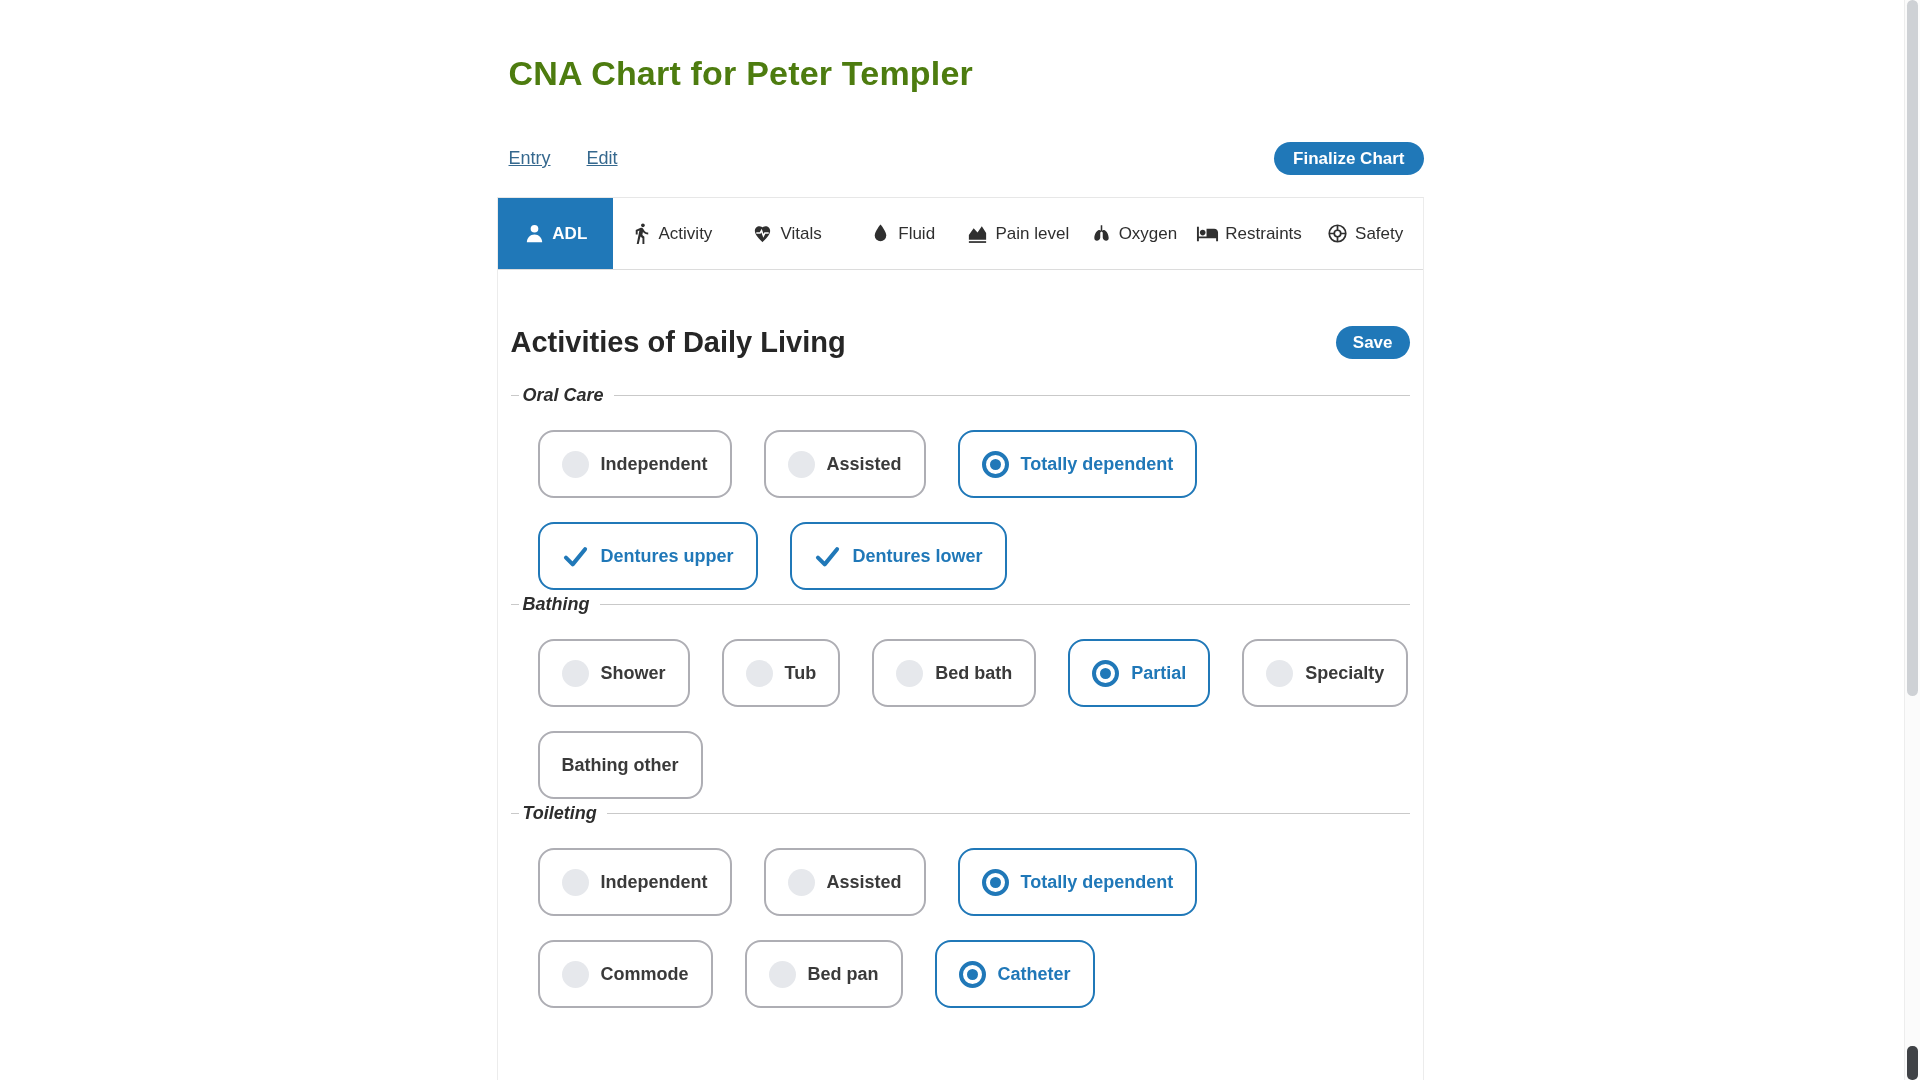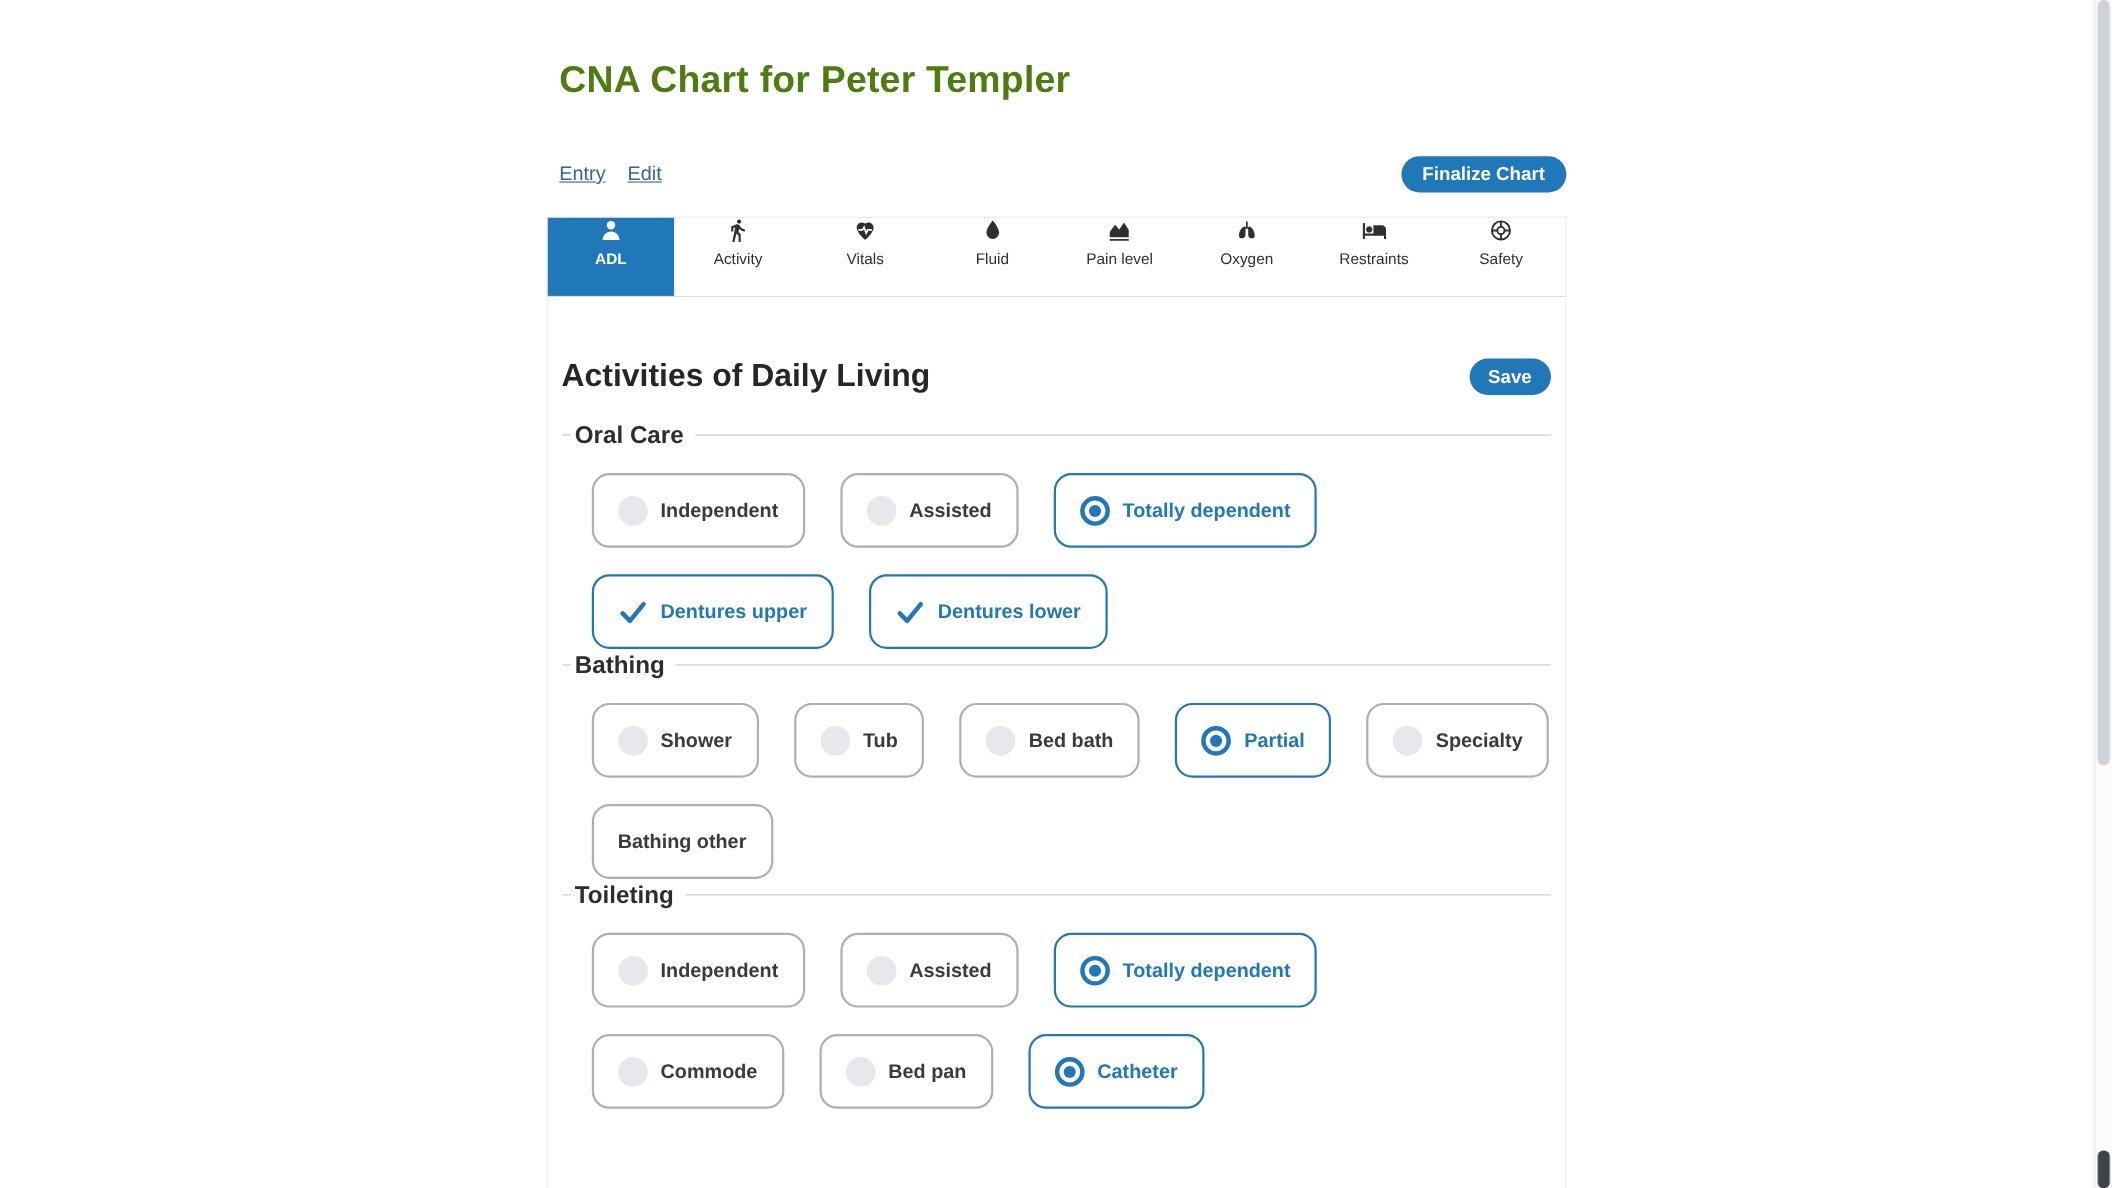--- a/index.html
+++ b/index.html
@@ -30,21 +30,21 @@
     letter-spacing:.2px;
   }
   .header-row{
     display:flex;
     justify-content:space-between;
     align-items:center;
     padding-left:12px;
     margin-bottom:22px;
     height:33px;
   }
-  .header-links{display:flex;gap:20px;align-items:center;}
+  .header-links{display:flex;gap:36px;align-items:center;}
   .link{
     color:#35688e;
     text-decoration:underline;
     font-size:18px;
     cursor:pointer;
   }
   .btn-primary{
     background:var(--accent);
     color:#ffffff;
     border:none;
@@ -64,28 +64,29 @@
     padding-bottom:140px;
   }
   .tabs{
     display:flex;
     height:72px;
     border-bottom:1px solid #dcdcdc;
   }
   .tab{
     flex:1 1 0;
     display:flex;
-    flex-direction:column;
+    flex-direction:row;
     align-items:center;
+    justify-content:center;
     gap:6px;
     background:#ffffff;
     border:none;
     color:#2f2f2f;
     font-family:inherit;
-    font-size:14px;
+    font-size:17px;
     cursor:pointer;
     padding:0;
   }
   .tab.active{
     background:var(--accent);
     color:#ffffff;
     font-weight:700;
   }
   .tab-icon{display:inline-flex;}
   .tab-icon svg{width:23px;height:23px;display:block;}
@@ -121,22 +122,23 @@
     position:relative;
     border-top:1px solid var(--line);
     padding:34px 0 14px 27px;
   }
   .group-legend{
     position:absolute;
     top:-13px;
     left:8px;
     background:#ffffff;
     padding:0 10px 0 4px;
-    font-weight:700;
-    font-size:22px;
+    font-style:italic;
+    font-weight:700;
+    font-size:18px;
     color:#2d2d2d;
     line-height:25px;
   }
   .chip-row{
     display:flex;
     align-items:center;
     gap:32px;
     margin-bottom:24px;
   }
   .chip-row:last-child{margin-bottom:0;}

